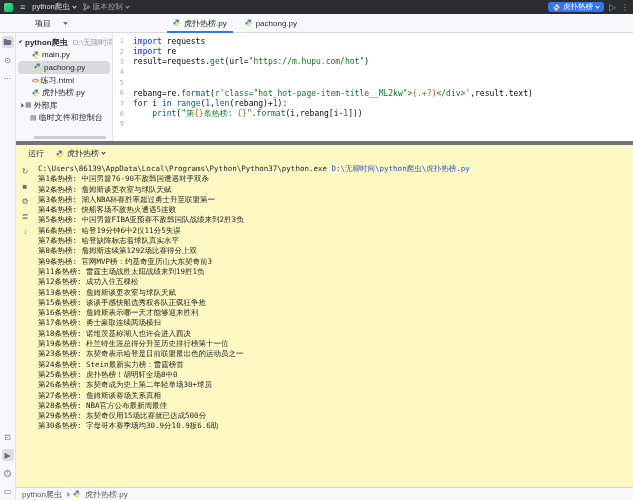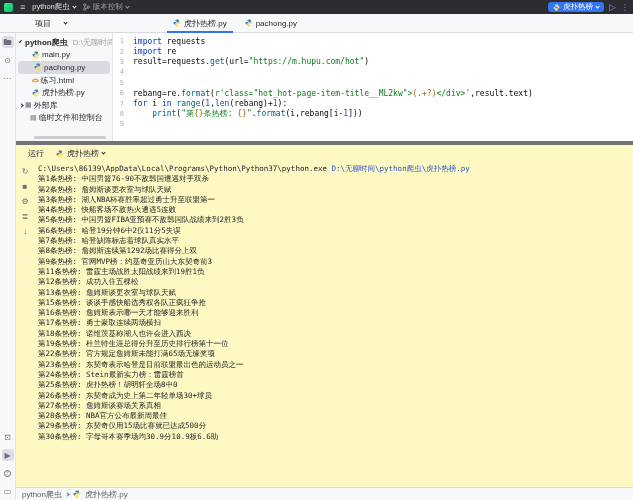--- a/index.html
+++ b/index.html
@@ -285,21 +285,20 @@
                 <div class="console-line">第8条热榜: 詹姆斯连续第1292场比赛得分上双</div>
                 <div class="console-line">第9条热榜: 官网MVP榜：约基奇亚历山大东契奇前3</div>
                 <div class="console-line">第11条热榜: 雷霆主场战胜太阳战绩来到19胜1负</div>
                 <div class="console-line">第12条热榜: 成功入住五棵松</div>
                 <div class="console-line">第13条热榜: 詹姆斯谈更衣室与球队天赋</div>
                 <div class="console-line">第15条热榜: 谈谈手感快船选秀权各队正疯狂争抢</div>
                 <div class="console-line">第16条热榜: 詹姆斯表示哪一天才能够迎来胜利</div>
                 <div class="console-line">第17条热榜: 勇士豪取连续两场横扫</div>
                 <div class="console-line">第18条热榜: 诺维茨基称湖人也许会进入西决</div>
                 <div class="console-line">第19条热榜: 杜兰特生涯总得分升至历史排行榜第十一位</div>
-                <div class="console-line">第22条热榜: 官方规定詹姆斯未能打满65场无缘奖项</div>
                 <div class="console-line">第23条热榜: 东契奇表示哈登是目前联盟最出色的运动员之一</div>
                 <div class="console-line">第24条热榜: Stein最新实力榜：雷霆榜首</div>
                 <div class="console-line">第25条热榜: 虎扑热榜！胡明轩全场8中0</div>
                 <div class="console-line">第26条热榜: 东契奇成为史上第二年轻单场30+球员</div>
                 <div class="console-line">第27条热榜: 詹姆斯谈赛场关系真相</div>
                 <div class="console-line">第28条热榜: NBA官方公布最新周最佳</div>
                 <div class="console-line">第29条热榜: 东契奇仅用15场比赛就已达成500分</div>
                 <div class="console-line">第30条热榜: 字母哥本赛季场均30.9分10.9板6.6助</div>
               </div>
           </div>

